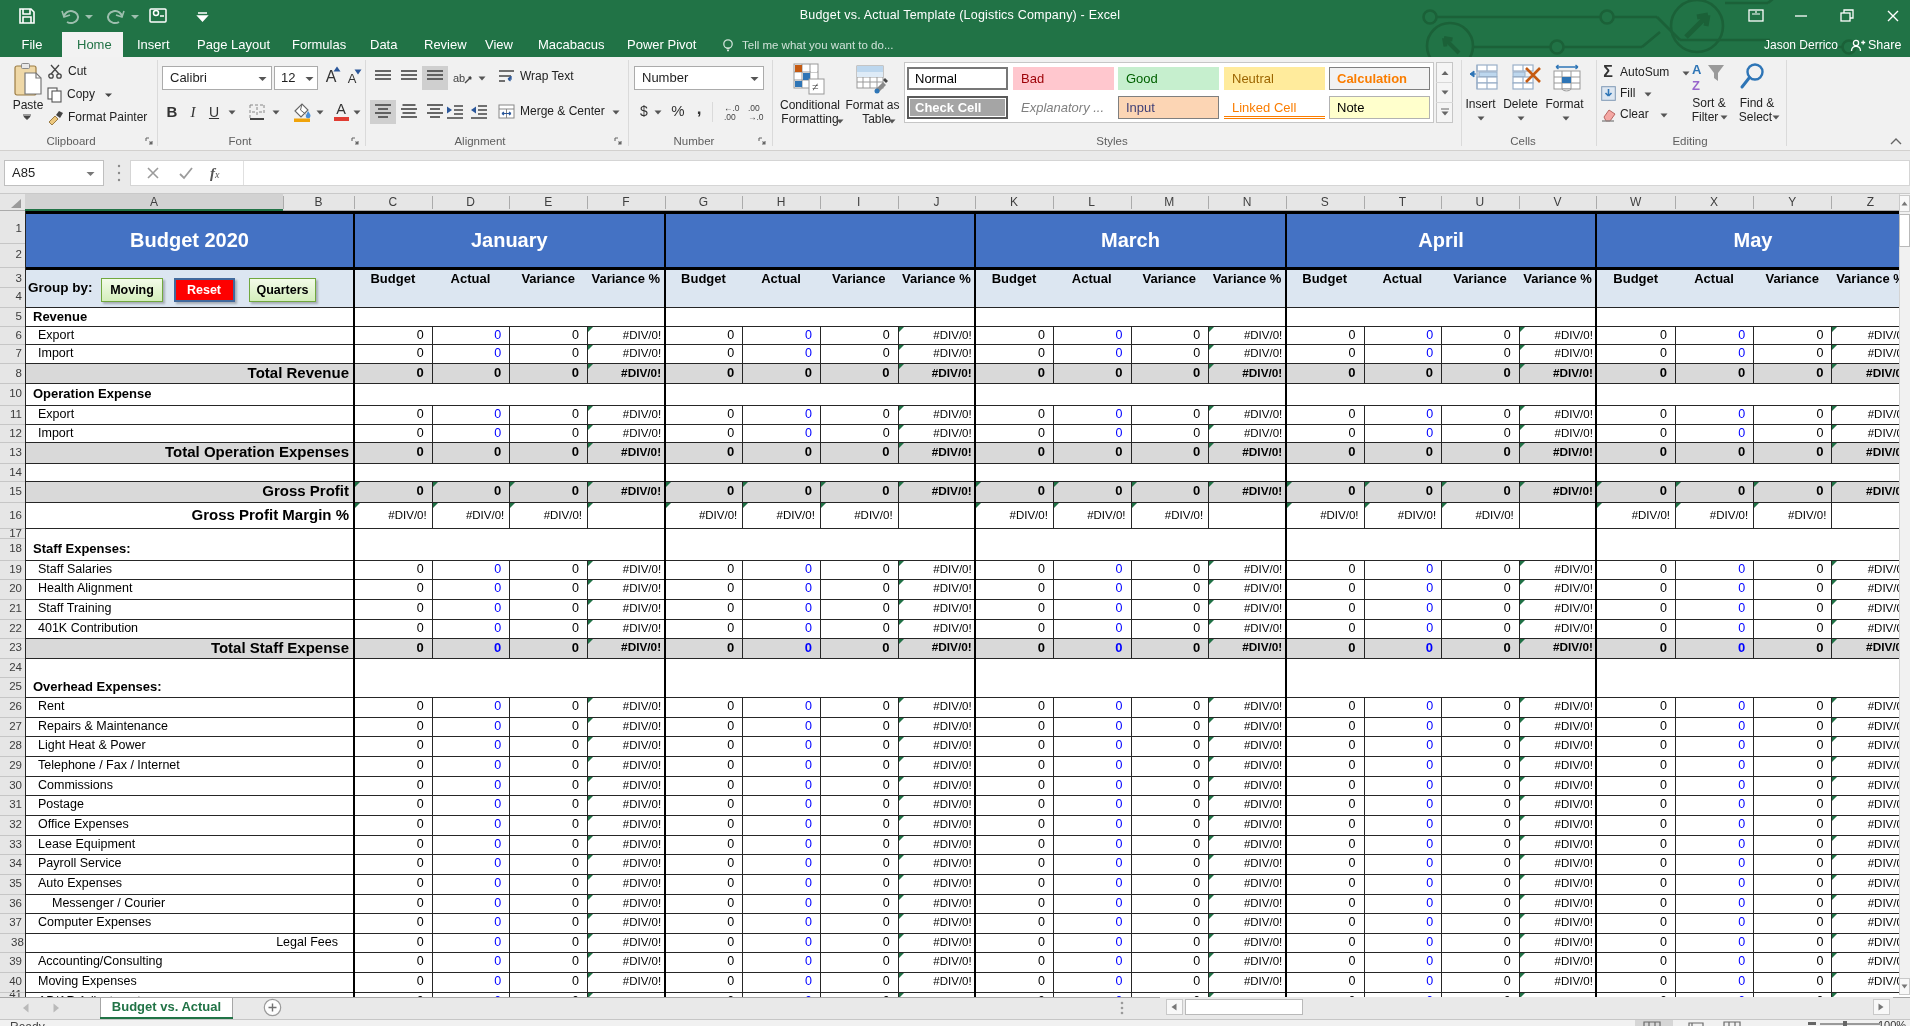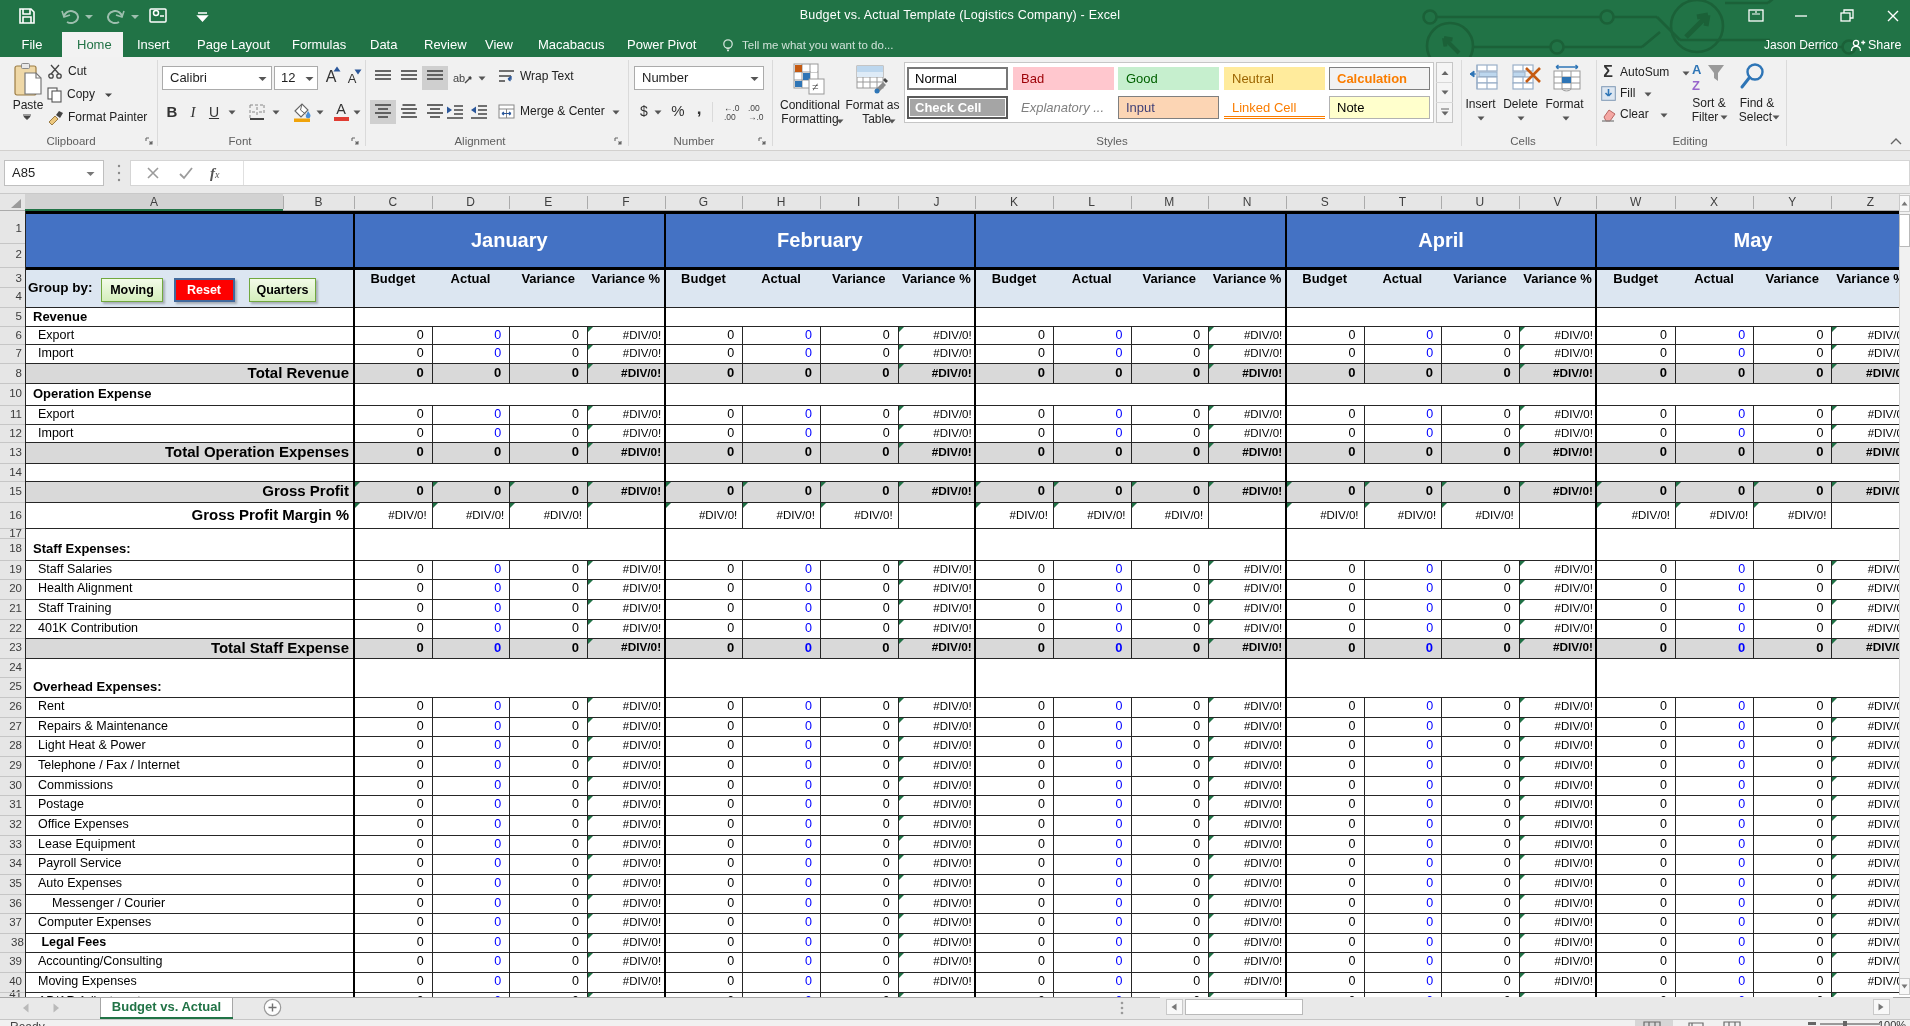--- a/index.html
+++ b/index.html
@@ -534,22 +534,23 @@
 <div style="left:1831.4px;top:196.0px;width:1.0px;height:13.0px;background:#ababab"></div>
 <div style="left:1831.4px;top:194.0px;width:78.2px;height:17.0px;font-size:12px;line-height:17.0px;text-align:center;font-weight:normal;color:#3f3f3f;">Z</div>
 <div style="left:1909.6px;top:196.0px;width:1.0px;height:13.0px;background:#ababab"></div>
 <div style="left:0.0px;top:210.0px;width:25.0px;height:1.0px;background:#ababab"></div>
 <div style="left:283.0px;top:210.0px;width:1624.0px;height:1.0px;background:#ababab"></div>
 <div style="left:0;top:211.0px;width:1899.0px;height:785.5px;overflow:hidden">
 <div style="left:0.0px;top:0.0px;width:25.0px;height:785.5px;background:#e6e6e6"></div>
 <div style="left:25.0px;top:0.0px;width:1874.0px;height:2.5px;background:#000"></div>
 <div style="left:25.0px;top:2.5px;width:1874.0px;height:53.0px;background:#4472c4"></div>
 <div style="left:25.0px;top:55.5px;width:1874.0px;height:3.0px;background:#000"></div>
+<div style="left:25.0px;top:2.5px;width:329.0px;height:53.0px;font-size:20px;line-height:53.0px;text-align:center;font-weight:bold;color:#fff;">Budget 2020</div>
 <div style="left:354.0px;top:2.5px;width:310.6px;height:53.0px;font-size:20px;line-height:53.0px;text-align:center;font-weight:bold;color:#fff;">January</div>
-<div style="left:664.6px;top:2.5px;width:310.6px;height:53.0px;font-size:20px;line-height:53.0px;text-align:center;font-weight:bold;color:#fff;">February</div>
+<div style="left:975.2px;top:2.5px;width:310.6px;height:53.0px;font-size:20px;line-height:53.0px;text-align:center;font-weight:bold;color:#fff;">March</div>
 <div style="left:1285.8px;top:2.5px;width:310.6px;height:53.0px;font-size:20px;line-height:53.0px;text-align:center;font-weight:bold;color:#fff;">April</div>
 <div style="left:1596.4px;top:2.5px;width:313.2px;height:53.0px;font-size:20px;line-height:53.0px;text-align:center;font-weight:bold;color:#fff;">May</div>
 <div style="left:25.0px;top:58.5px;width:1874.0px;height:37.0px;background:#dce6f1"></div>
 <div style="left:28.0px;top:65.0px;width:100.0px;height:24.0px;font-size:13.5px;line-height:24.0px;text-align:left;font-weight:bold;color:#000;">Group by:</div>
 <div style="left:101.0px;top:66.5px;width:62.0px;height:24.0px;background:linear-gradient(#f3fbe9,#d4eebc);border:1.6px solid #71a83e;box-shadow:1.5px 1.5px 2px rgba(0,0,0,0.25)"></div>
 <div style="left:101.0px;top:66.5px;width:62.0px;height:24.0px;font-size:12.5px;line-height:24.0px;text-align:center;font-weight:bold;color:#000;">Moving</div>
 <div style="left:173.5px;top:66.5px;width:61.0px;height:24.0px;background:#fe0000;border:2.5px solid #41699c;box-shadow:1.5px 1.5px 2px rgba(0,0,0,0.25)"></div>
 <div style="left:173.5px;top:66.5px;width:61.0px;height:24.0px;font-size:12.5px;line-height:24.0px;text-align:center;font-weight:bold;color:#fff;">Reset</div>
 <div style="left:249.0px;top:66.5px;width:67.0px;height:24.0px;background:linear-gradient(#f3fbe9,#d4eebc);border:1.6px solid #71a83e;box-shadow:1.5px 1.5px 2px rgba(0,0,0,0.25)"></div>
 <div style="left:249.0px;top:66.5px;width:67.0px;height:24.0px;font-size:12.5px;line-height:24.0px;text-align:center;font-weight:bold;color:#000;">Quarters</div>
@@ -1360,21 +1361,21 @@
 <div style="left:1285.8px;top:702.1px;width:69.7px;height:19.7px;font-size:12.5px;line-height:19.7px;text-align:right;font-weight:normal;color:#000;">0</div>
 <div style="left:1363.5px;top:702.1px;width:69.6px;height:19.7px;font-size:12.5px;line-height:19.7px;text-align:right;font-weight:normal;color:#0000ff;">0</div>
 <div style="left:1441.1px;top:702.1px;width:69.7px;height:19.7px;font-size:12.5px;line-height:19.7px;text-align:right;font-weight:normal;color:#000;">0</div>
 <div style="left:1518.8px;top:702.1px;width:74.1px;height:19.7px;font-size:11.5px;line-height:19.7px;text-align:right;font-weight:normal;color:#000;">#DIV/0!</div>
 <div style="left:1519.8px;top:703.1px;width:0.0px;height:0.0px;border-left:5.5px solid #1f7145;border-bottom:5.5px solid transparent"></div>
 <div style="left:1596.4px;top:702.1px;width:70.6px;height:19.7px;font-size:12.5px;line-height:19.7px;text-align:right;font-weight:normal;color:#000;">0</div>
 <div style="left:1675.0px;top:702.1px;width:70.2px;height:19.7px;font-size:12.5px;line-height:19.7px;text-align:right;font-weight:normal;color:#0000ff;">0</div>
 <div style="left:1753.2px;top:702.1px;width:70.2px;height:19.7px;font-size:12.5px;line-height:19.7px;text-align:right;font-weight:normal;color:#000;">0</div>
 <div style="left:1831.4px;top:702.1px;width:74.7px;height:19.7px;font-size:11.5px;line-height:19.7px;text-align:right;font-weight:normal;color:#000;">#DIV/0!</div>
 <div style="left:1832.4px;top:703.1px;width:0.0px;height:0.0px;border-left:5.5px solid #1f7145;border-bottom:5.5px solid transparent"></div>
-<div style="left:38.0px;top:721.8px;width:300.0px;height:19.6px;font-size:12.5px;line-height:19.6px;text-align:left;font-weight:bold;color:#000;">&nbsp;Legal Fees</div>
+<div style="left:38.0px;top:721.8px;width:300.0px;height:19.6px;font-size:12.5px;line-height:19.6px;text-align:right;font-weight:normal;color:#000;">&nbsp;Legal Fees</div>
 <div style="left:354.0px;top:721.8px;width:69.7px;height:19.6px;font-size:12.5px;line-height:19.6px;text-align:right;font-weight:normal;color:#000;">0</div>
 <div style="left:431.7px;top:721.8px;width:69.6px;height:19.6px;font-size:12.5px;line-height:19.6px;text-align:right;font-weight:normal;color:#0000ff;">0</div>
 <div style="left:509.3px;top:721.8px;width:69.7px;height:19.6px;font-size:12.5px;line-height:19.6px;text-align:right;font-weight:normal;color:#000;">0</div>
 <div style="left:587.0px;top:721.8px;width:74.1px;height:19.6px;font-size:11.5px;line-height:19.6px;text-align:right;font-weight:normal;color:#000;">#DIV/0!</div>
 <div style="left:588.0px;top:722.8px;width:0.0px;height:0.0px;border-left:5.5px solid #1f7145;border-bottom:5.5px solid transparent"></div>
 <div style="left:664.6px;top:721.8px;width:69.7px;height:19.6px;font-size:12.5px;line-height:19.6px;text-align:right;font-weight:normal;color:#000;">0</div>
 <div style="left:742.3px;top:721.8px;width:69.6px;height:19.6px;font-size:12.5px;line-height:19.6px;text-align:right;font-weight:normal;color:#0000ff;">0</div>
 <div style="left:819.9px;top:721.8px;width:69.7px;height:19.6px;font-size:12.5px;line-height:19.6px;text-align:right;font-weight:normal;color:#000;">0</div>
 <div style="left:897.6px;top:721.8px;width:74.1px;height:19.6px;font-size:11.5px;line-height:19.6px;text-align:right;font-weight:normal;color:#000;">#DIV/0!</div>
 <div style="left:898.6px;top:722.8px;width:0.0px;height:0.0px;border-left:5.5px solid #1f7145;border-bottom:5.5px solid transparent"></div>

